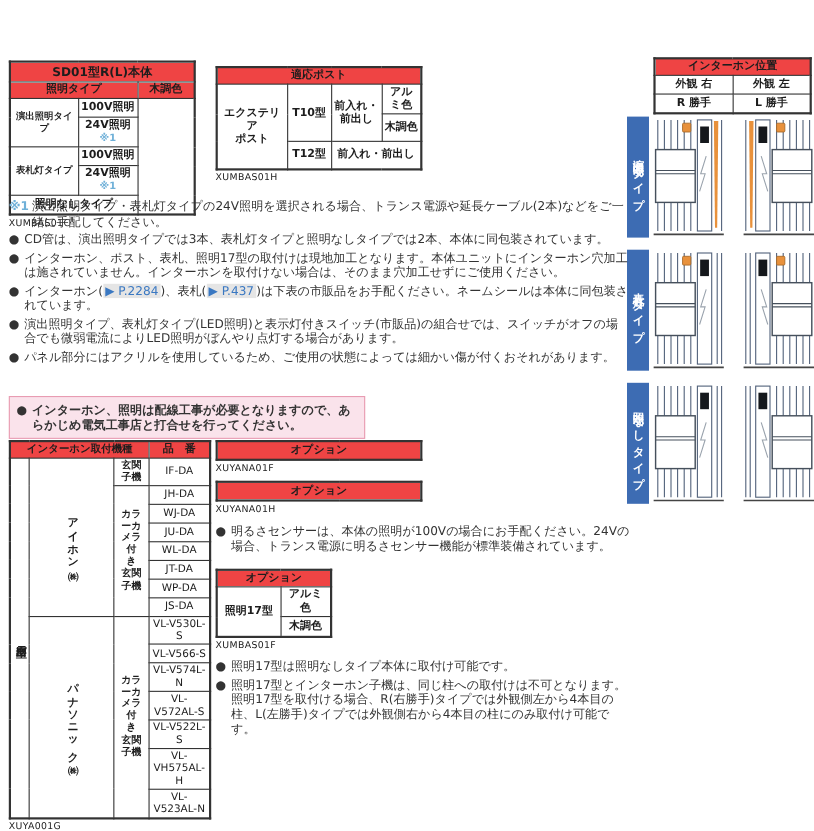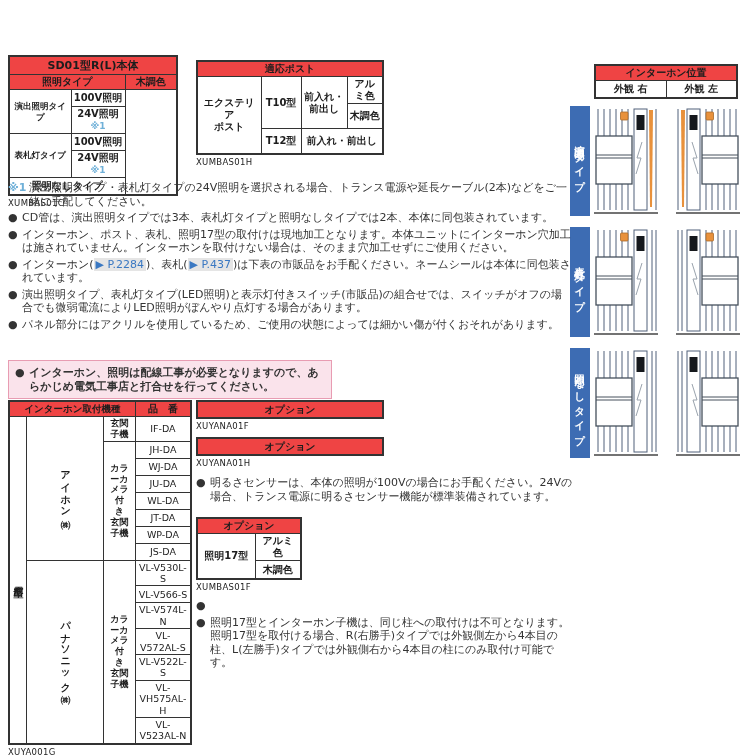--- a/index.html
+++ b/index.html
@@ -17,21 +17,21 @@
   table.tbl th{background:#ef4444;}
   .pre{white-space:pre-line;}
   .vert{writing-mode:vertical-rl;text-orientation:mixed;letter-spacing:1px;font-size:9px;padding:2px 0;}
   .code{font-size:8.5px;color:#222;margin-top:2px;letter-spacing:0.3px;}
   
   #spec-wrap{position:absolute;left:8px;top:55px;width:172px;}
   #spec-tbl td{height:14px;}
   #spec-tbl .title-cell{font-size:11px;height:15px;}
   #post-wrap{position:absolute;left:196px;top:60px;width:188px;}
   #post-tbl td{height:22px;}
-  #pos-wrap{position:absolute;left:594px;top:64px;width:128px;}
+  #pos-wrap{position:absolute;left:594px;top:52px;width:128px;}
   #pos-tbl td{height:14px;background:#fff;}
   #intercom-wrap{position:absolute;left:8px;top:400px;width:184px;}
   #intercom-tbl td{height:14px;}
   #intercom-tbl td.part{font-weight:normal;font-size:9.5px;}
   #intercom-tbl td.devtype{font-size:9px;margin-left:30px;}
   #opts-wrap{position:absolute;left:196px;top:400px;width:378px;}
   .opt-tbl{width:188px;}
   .opt-tbl th{height:13px;}
   .opt-tbl td{height:17px;}
   #opt3-tbl{width:106px;}
@@ -141,20 +141,24 @@
         <col style="width:71px">
       </colgroup>
     <tbody>
         <tr>
           <th colspan="2">インターホン位置</th>
         </tr>
     <tr>
       <td>外観 右</td>
       <td>外観 左</td>
     </tr>
+    <tr>
+      <td>R 勝手</td>
+      <td>L 勝手</td>
+    </tr>
   </tbody>
     </table>
 </div>
 
 <div id="right-col">
 
   <div class="section">
     <div class="vlabel">演出照明タイプ</div>
     <svg width="146" height="110" viewBox="0 0 146 110">
       <defs>
@@ -377,20 +381,21 @@
     <tr>
           <td>木調色</td>
         </tr>
   </tbody>
     </table>
   <div class="code">XUMBAS01F</div>
 
   <div style="margin-top:7px">
     <div class="note-row">
       <span class="mk">●</span>
+      <span class="txt">照明17型は照明なしタイプ本体に取付け可能です。</span>
     </div>
     <div class="note-row">
       <span class="mk">●</span>
       <span class="txt">照明17型とインターホン子機は、同じ柱への取付けは不可となります。
 照明17型を取付ける場合、R(右勝手)タイプでは外観側左から4本目の柱、L(左勝手)タイプでは外観側右から4本目の柱にのみ取付け可能です。</span>
     </div>
   </div>
 </div>
 
 </body></html>

